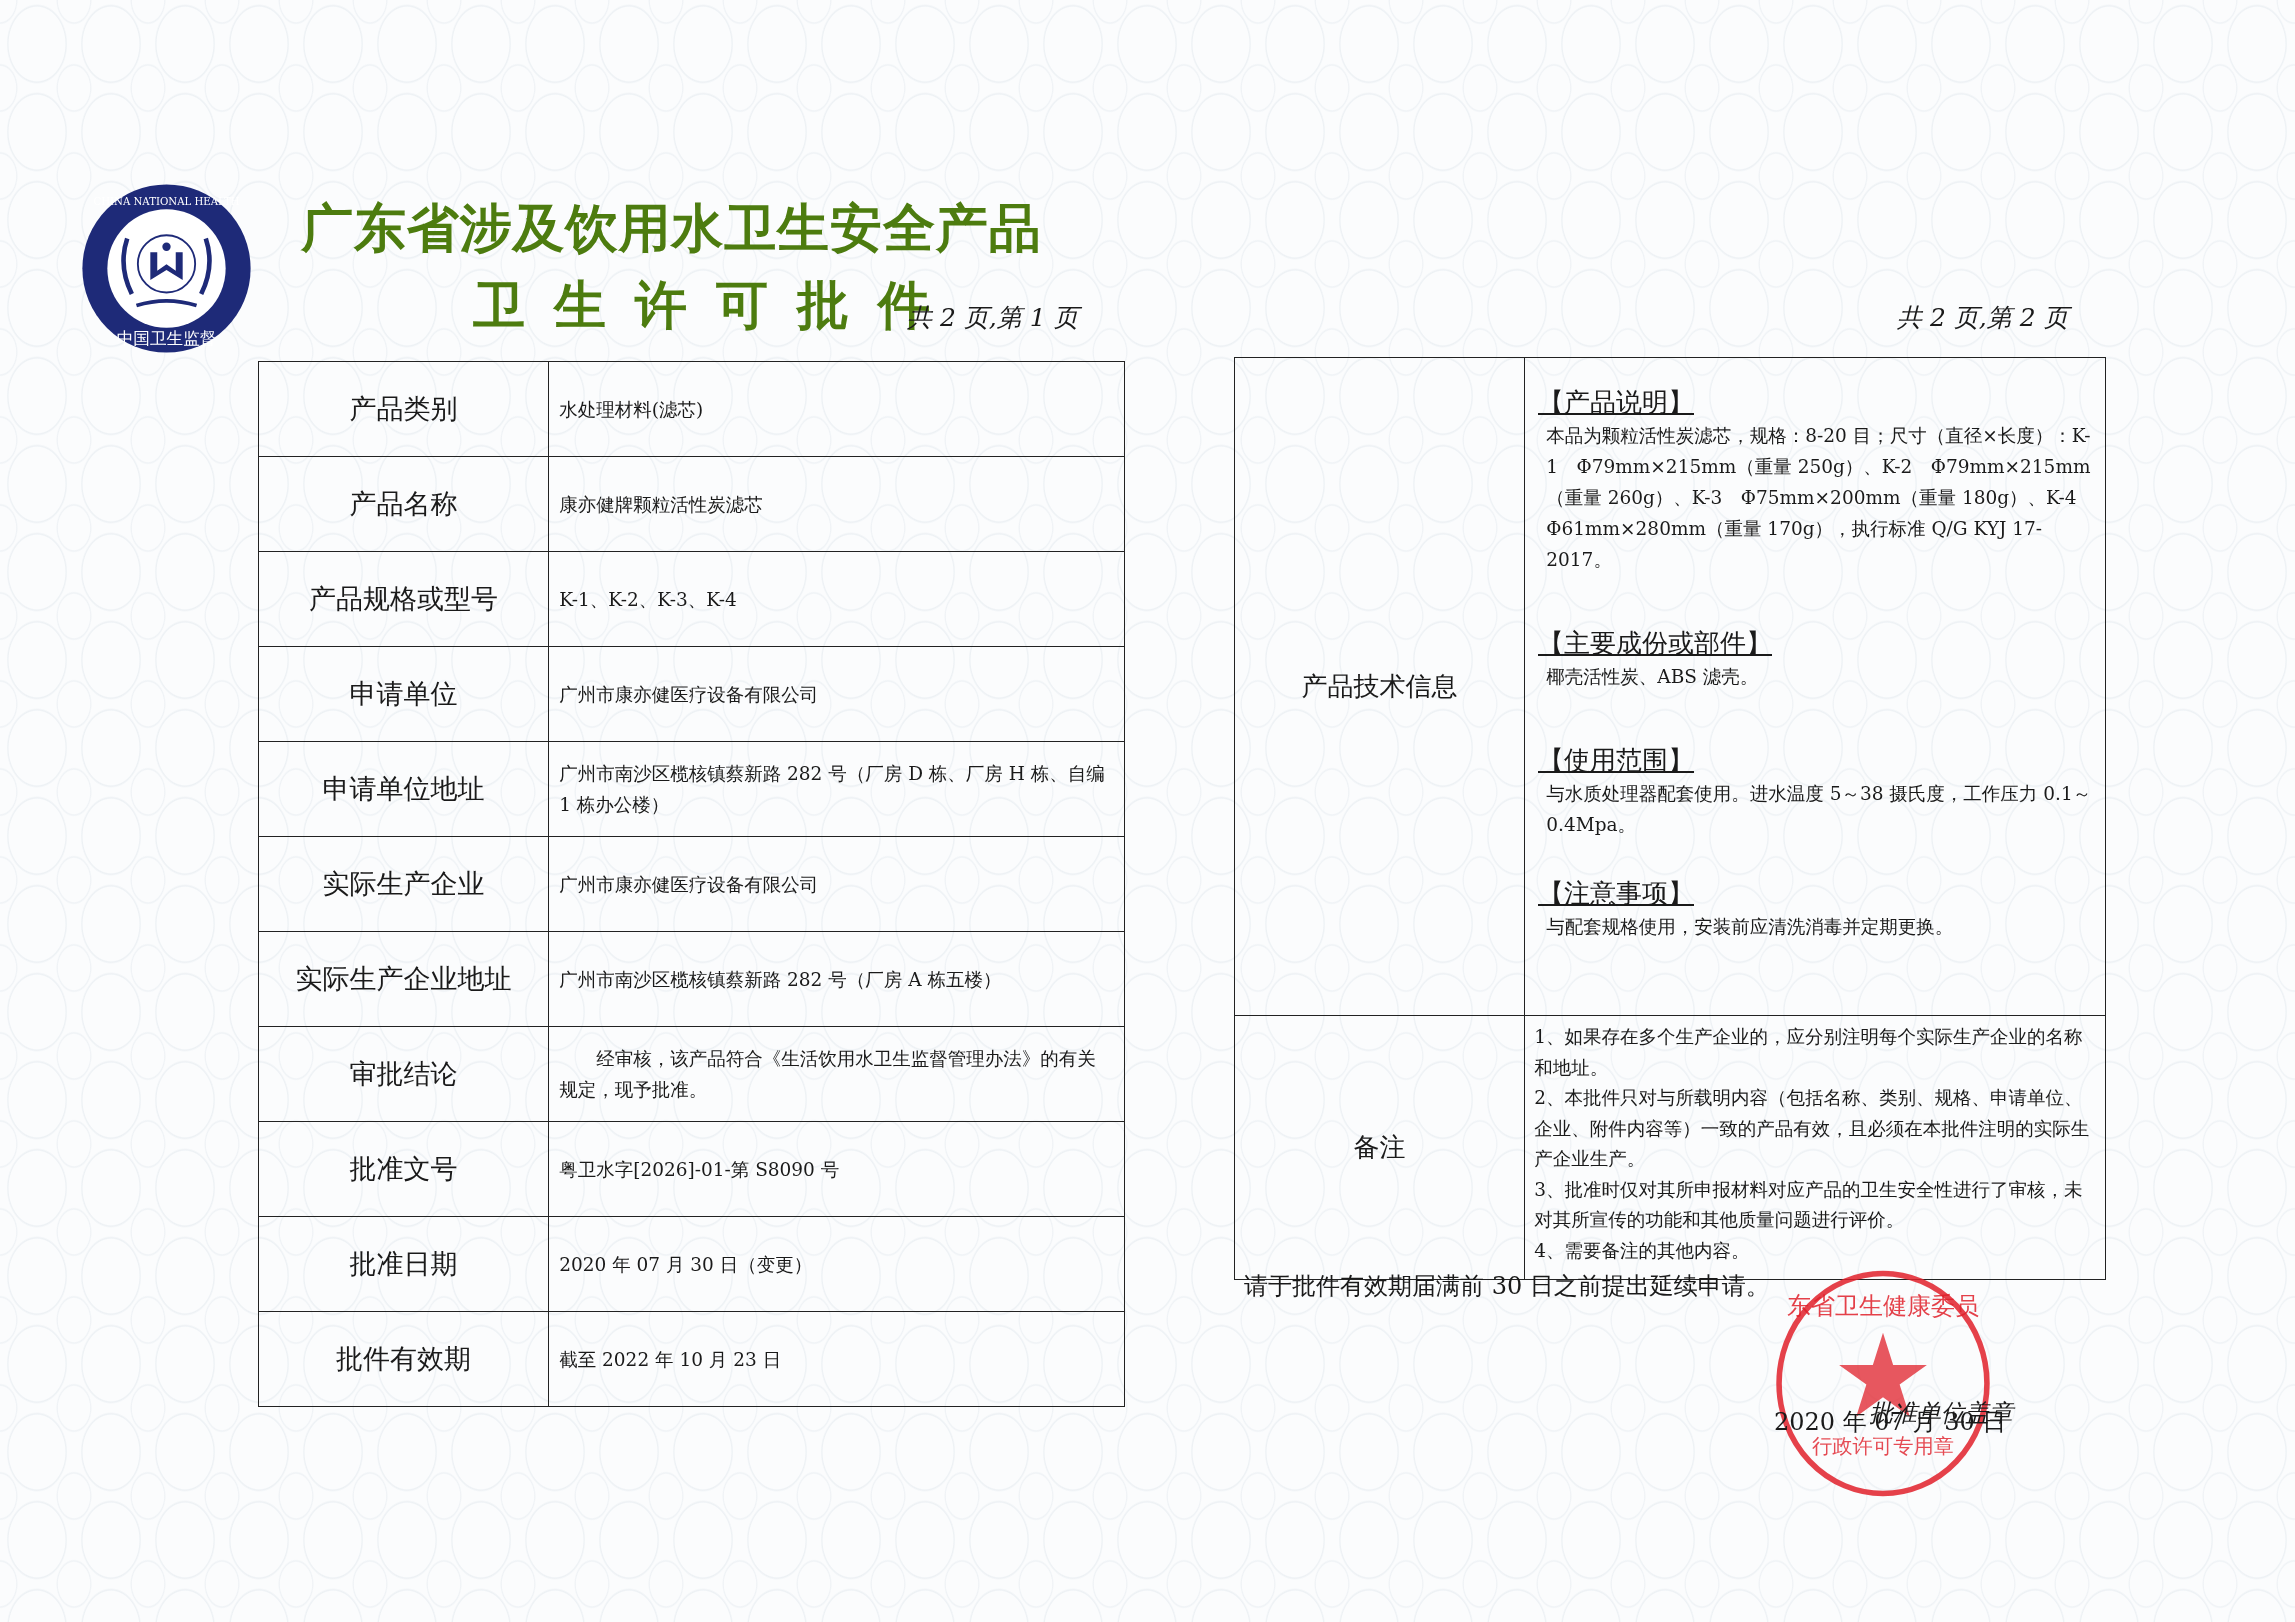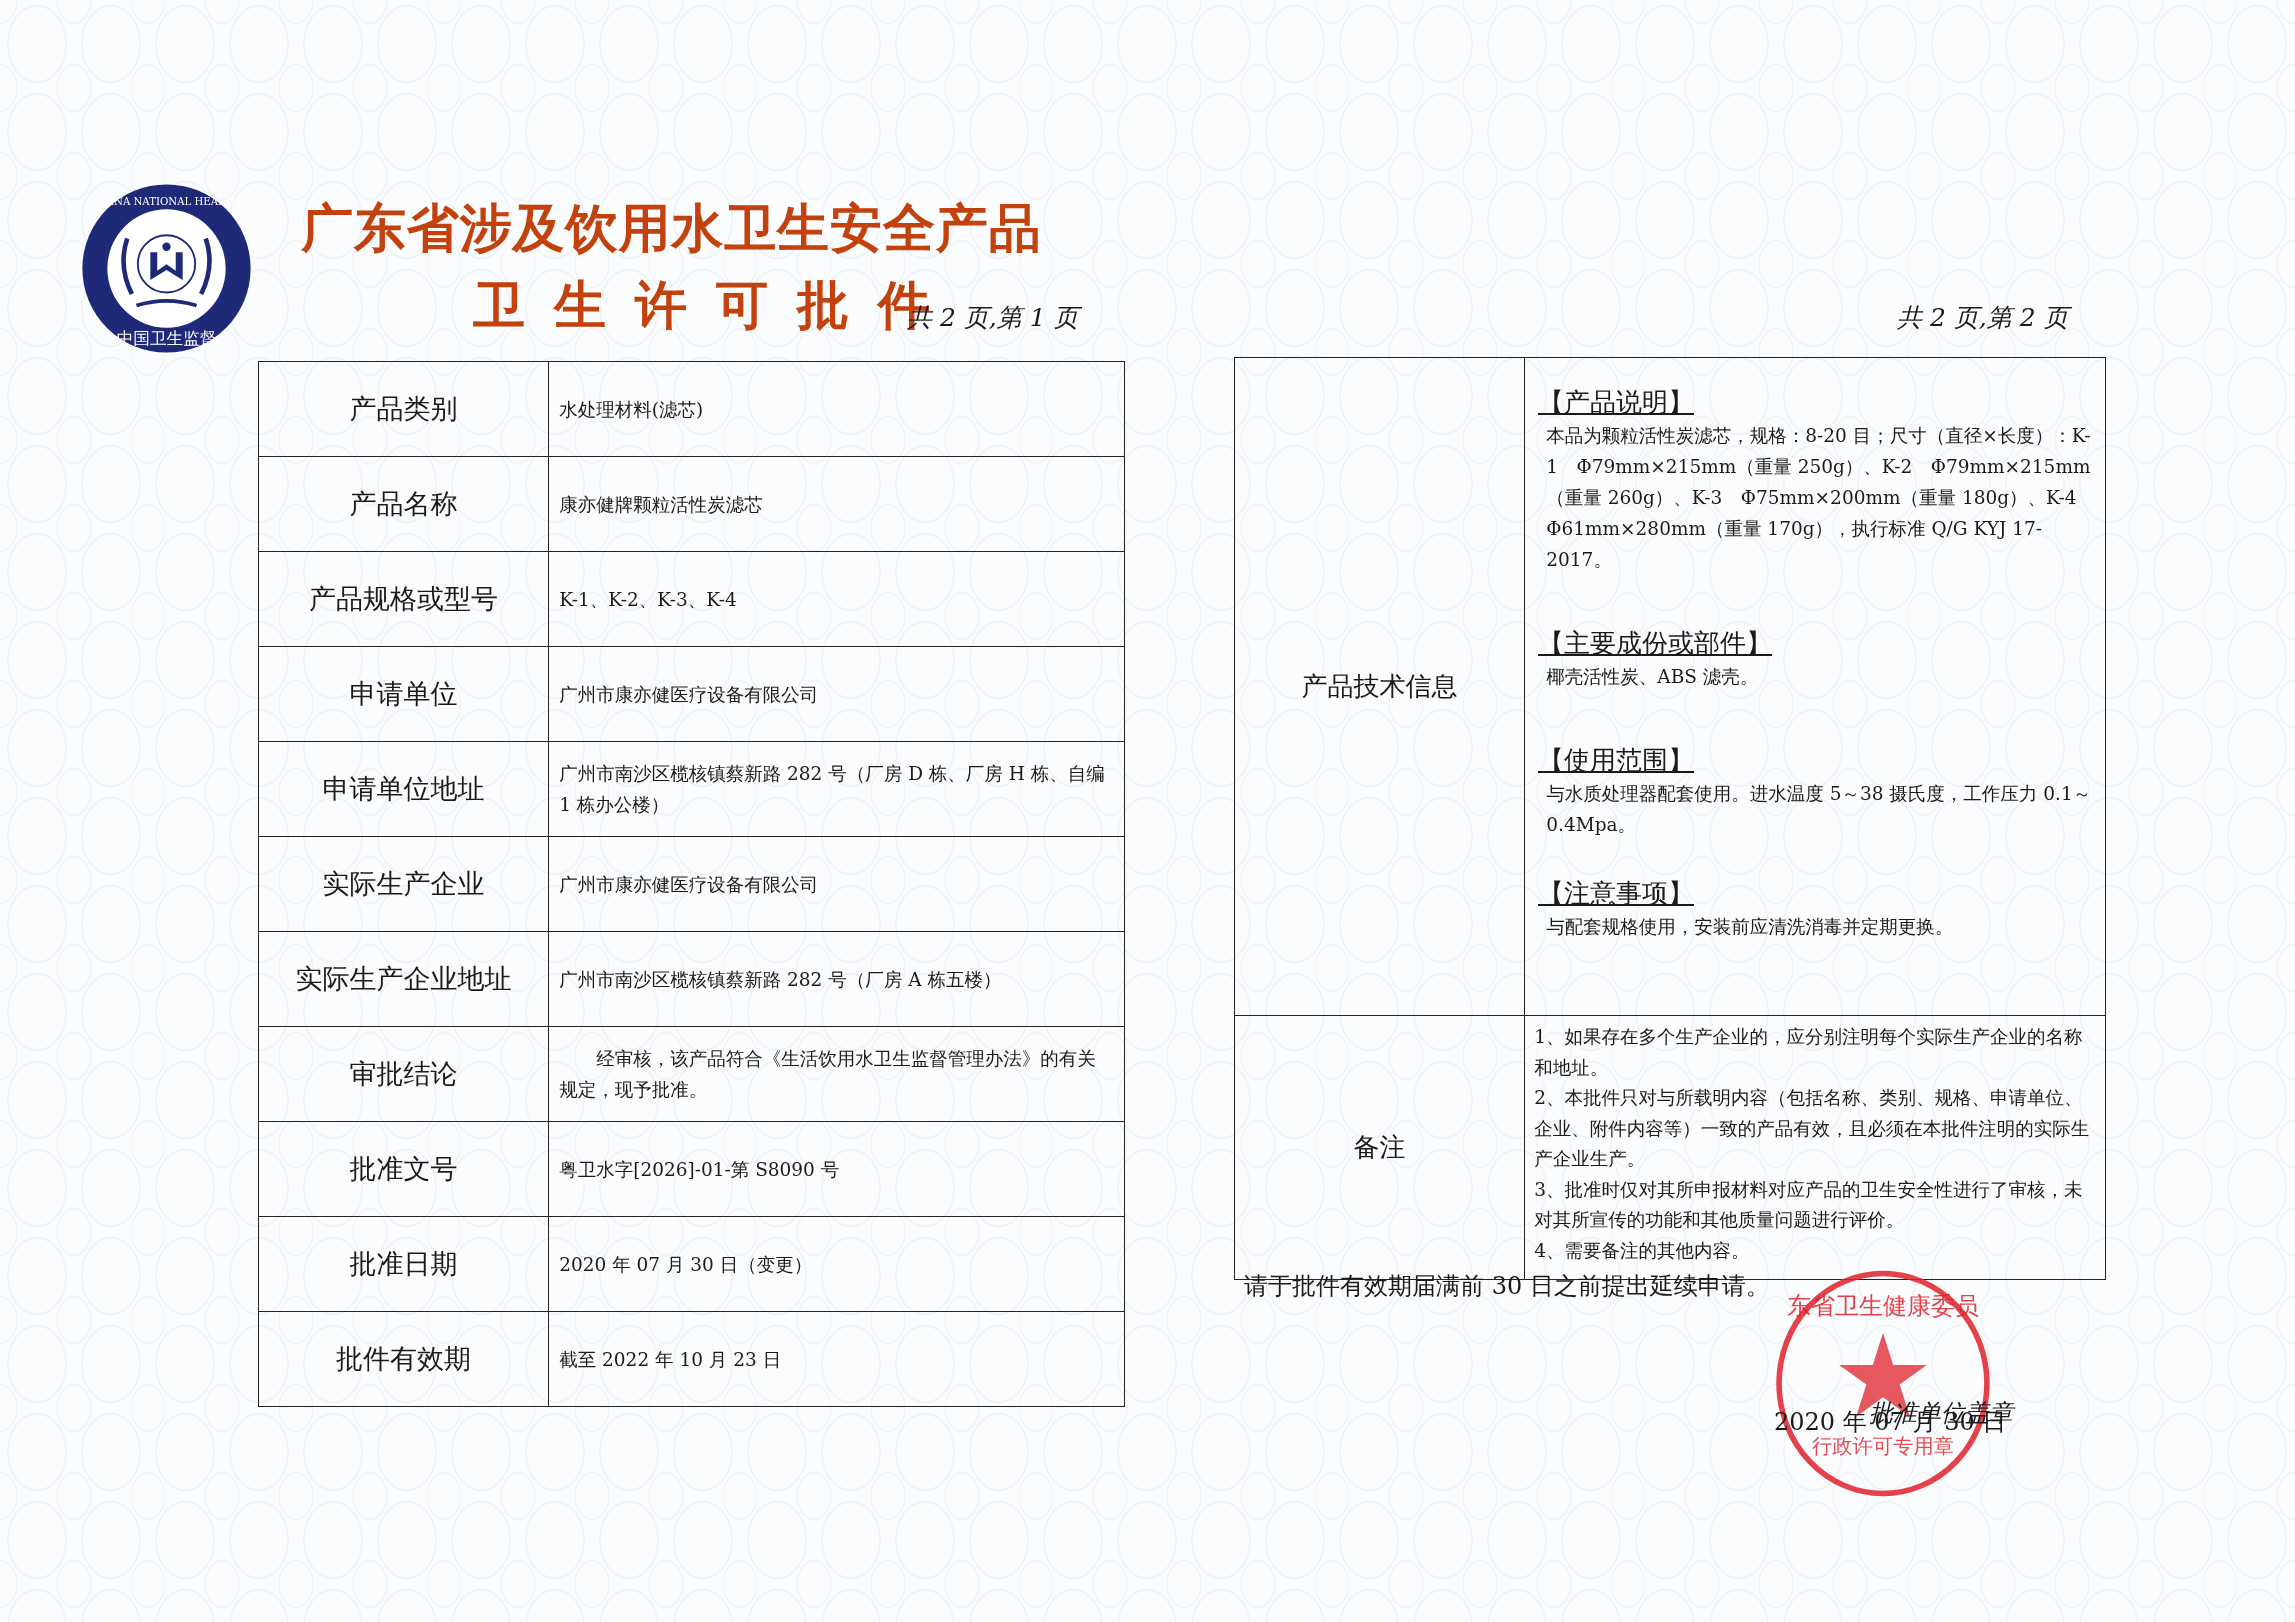--- a/index.html
+++ b/index.html
@@ -8,21 +8,21 @@
     background-color:#fbfcfd;
     background-image:
       radial-gradient(ellipse 32px 42px at 50% 50%, transparent 28px, rgba(170,190,205,0.18) 29px, transparent 30.5px),
       radial-gradient(ellipse 18.5px 25.4px at 50% 50%, transparent 15.7px, rgba(170,190,205,0.15) 16.7px, transparent 18px);
     background-size:74px 88px, 74px 88px;
     background-position:0 0, 37px 44px;
     font-family:"DejaVu Serif", "Liberation Serif", serif;
     color:#1a1a1a;
   }
   .emblem { position:absolute; left:81px; top:183px; width:171px; height:171px; }
-  .title { position:absolute; color:#c2410c; font-family:"DejaVu Sans", "Liberation Sans", sans-serif; font-weight:bold; white-space:nowrap; }
+  .title { position:absolute; color:#4d7c0f; font-family:"DejaVu Sans", "Liberation Sans", sans-serif; font-weight:bold; white-space:nowrap; }
   .title1 { left:301px; top:194px; font-size:52px; letter-spacing:0.9px; }
   .title2 { left:473px; top:271px; font-size:52px; letter-spacing:29px; }
   .pageno { position:absolute; font-size:25px; white-space:nowrap;font-style:italic; }
   .pageno.p1 { left:907px; top:301px; }
   .pageno.p2 { left:1897px; top:301px; }
 
   table.grid { position:absolute; border-collapse:collapse; }
   table.grid td { border:1.9px solid #222; vertical-align:middle; }
   #left-table { left:258px; top:361px; width:867px; }
   #left-table td.label { width:287px; text-align:center; font-size:27px; height:92px; }

